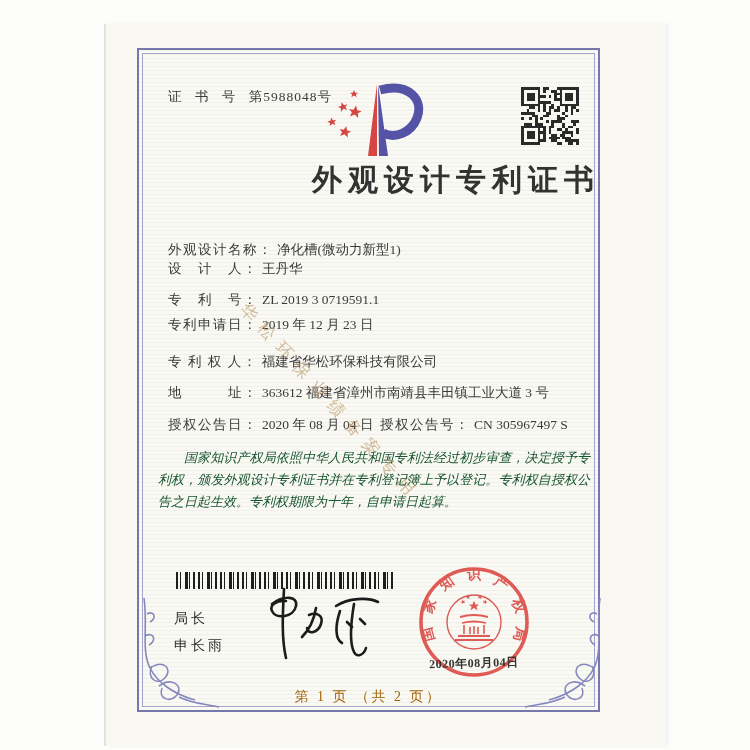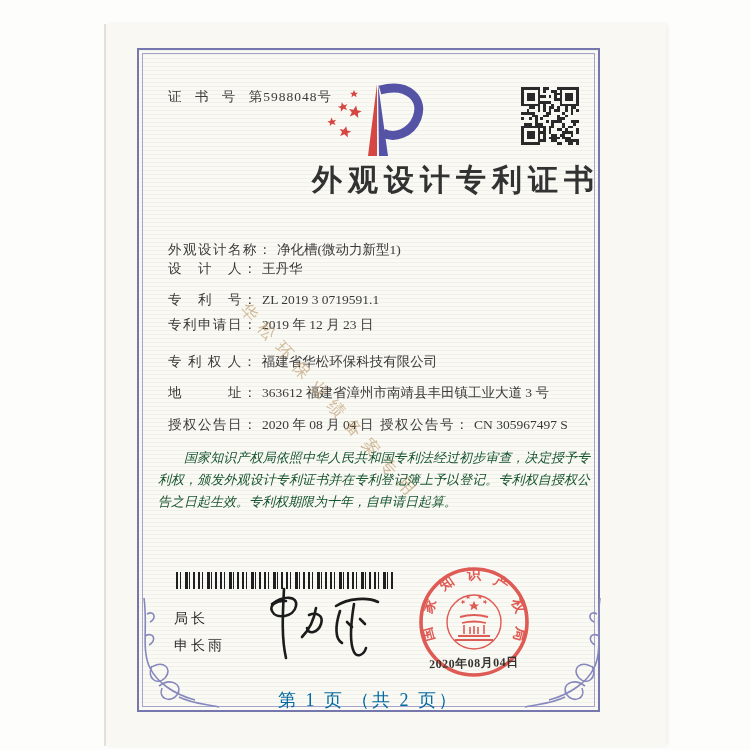--- a/index.html
+++ b/index.html
@@ -52,21 +52,21 @@
 
   .officer { position:absolute; left:174px; top:605px; font-size:14px; color:#2e2e2e;
              letter-spacing:3px; line-height:27px;
              font-family:"Liberation Sans","DejaVu Sans",sans-serif; }
 
   .signature { position:absolute; left:246px; top:584px; }
 
   .seal { position:absolute; left:410px; top:560px; }
 
   .page-num { position:absolute; left:137px; top:688px; width:463px; text-align:center;
-              font-size:18px; color:#0369a1; letter-spacing:2.5px; }
+              font-size:14px; color:#a16207; letter-spacing:2.5px; }
 
   .back-note { position:absolute; left:137px; top:719px; width:463px; text-align:center;
                font-size:13px; font-style:italic; color:#2b2b2b; letter-spacing:3px; }
 
   .corner { position:absolute; }
   .corner.bl { left:139px; top:596px; }
   .corner.br { left:523px; top:596px; transform:scaleX(-1); }
 </style>
 </head>
 <body>

